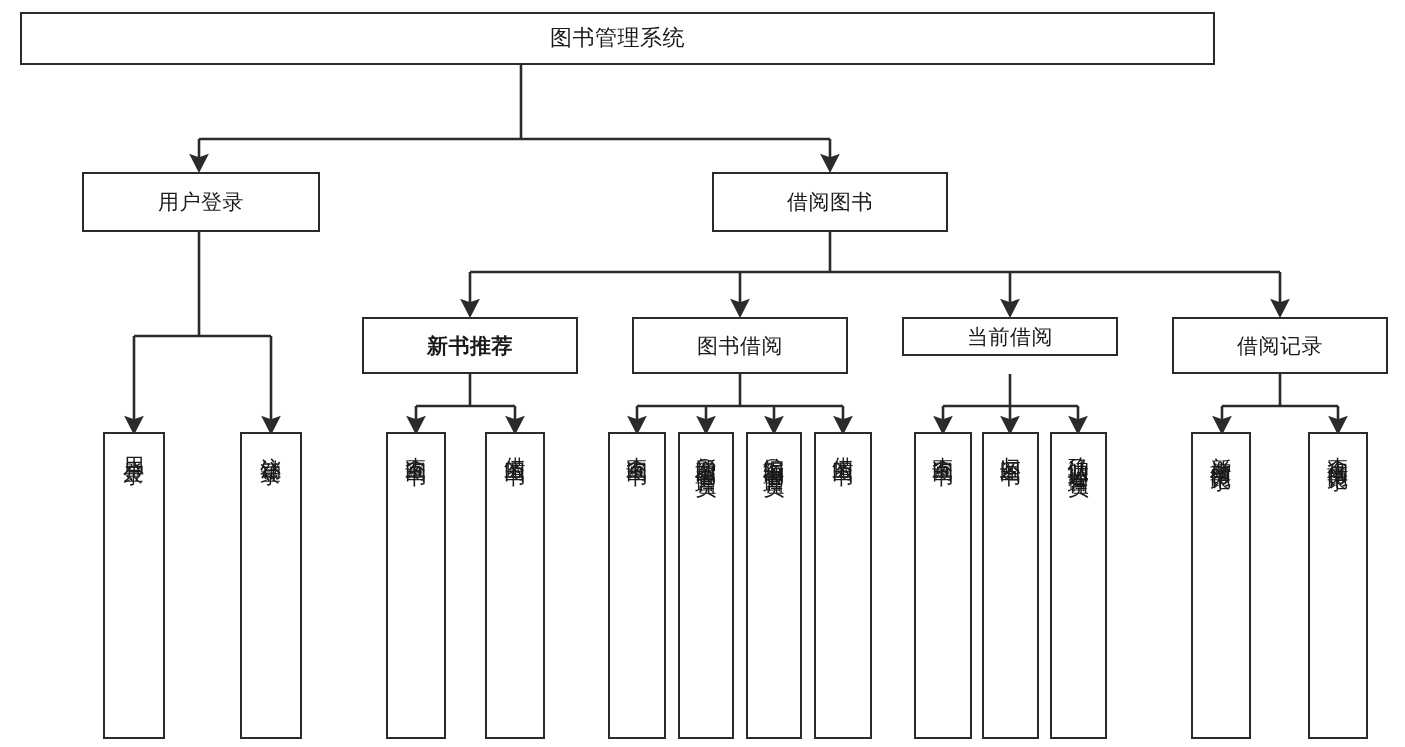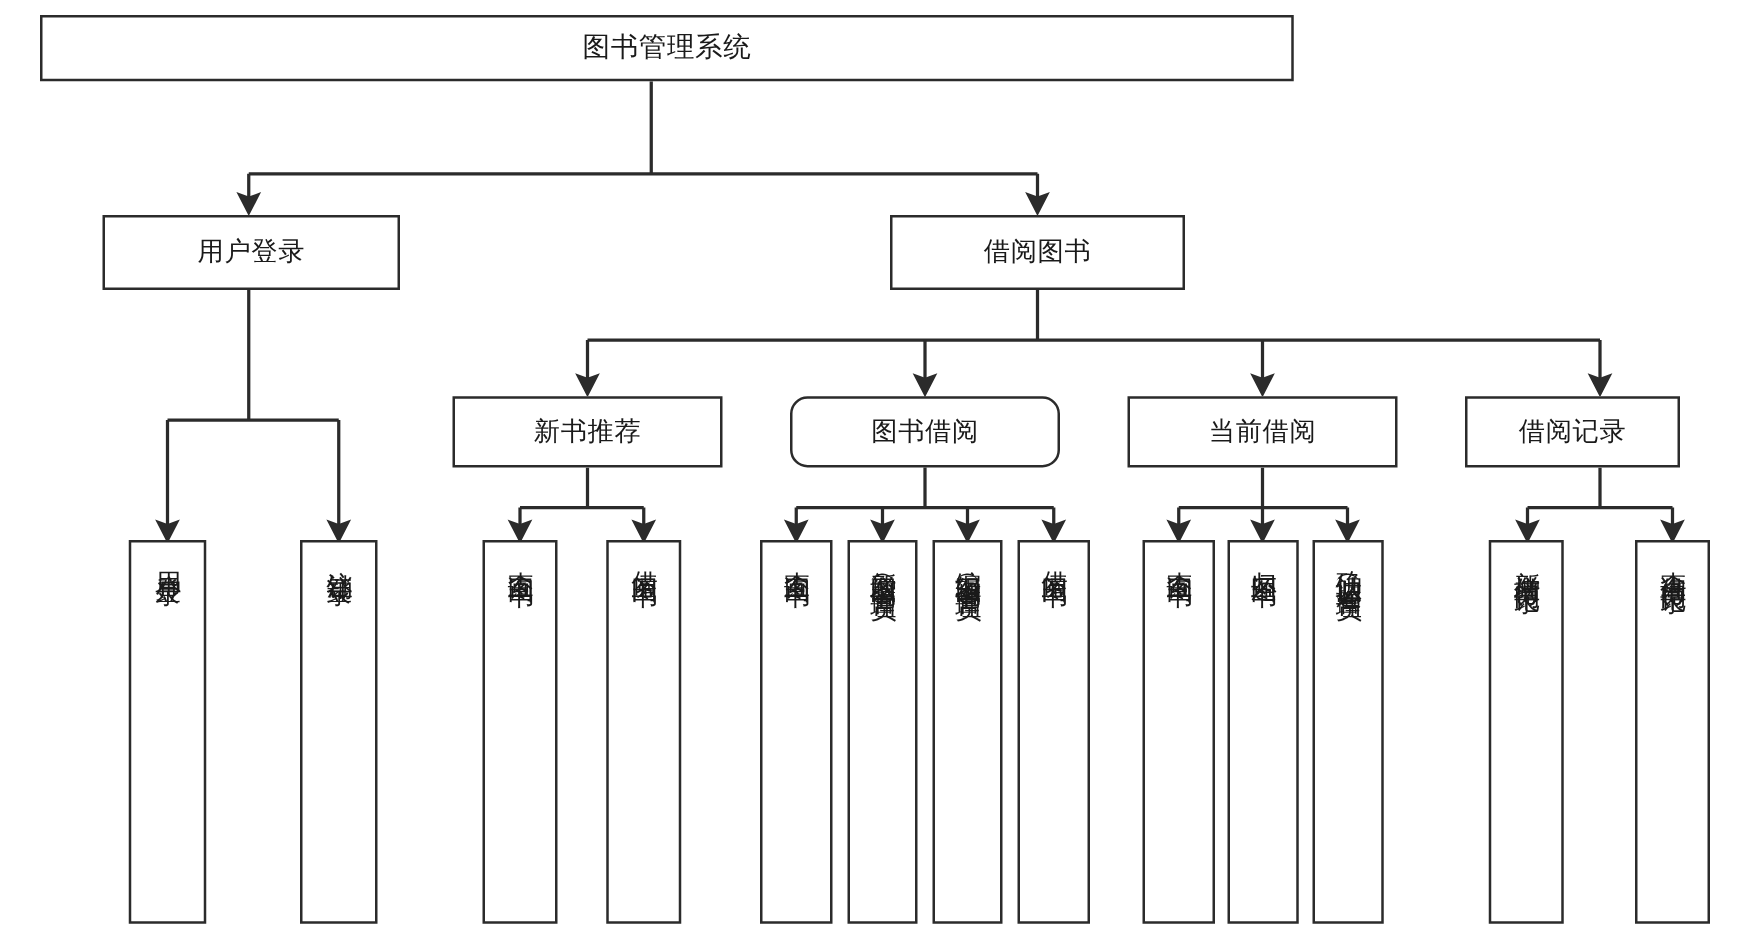--- a/index.html
+++ b/index.html
@@ -119,41 +119,41 @@
       <path d="M1010,406 L1010,425" marker-end="url(#arrow)"></path>
       <path d="M1078,406 L1078,425" marker-end="url(#arrow)"></path>
 
       <path d="M1280,374 L1280,406"></path>
       <path d="M1222,406 L1338,406"></path>
       <path d="M1222,406 L1222,425" marker-end="url(#arrow)"></path>
       <path d="M1338,406 L1338,425" marker-end="url(#arrow)"></path>
     </g>
   </svg>
 
-  <div class="node root" style="left:32px; top:12px; width:1003px; height:53px;">
+  <div class="node root" style="left:20px; top:12px; width:1195px; height:53px;">
     <span class="label">图书管理系统</span>
   </div>
 
   <div class="node" style="left:82px; top:172px; width:238px; height:60px;">
     <span class="label">用户登录</span>
   </div>
   <div class="node" style="left:712px; top:172px; width:236px; height:60px;">
     <span class="label">借阅图书</span>
   </div>
 
-  <div class="node" style="left:362px; top:317px; width:216px; height:57px;">
+  <div class="node" style="left:362px; top:317px; width:216px; height:57px;font-weight:bold;">
     <span class="label">新书推荐</span>
   </div>
-  <div class="node" style="left:632px; top:317px; width:216px; height:57px;border-radius:14px;">
+  <div class="node" style="left:632px; top:317px; width:216px; height:57px;">
     <span class="label">图书借阅</span>
   </div>
-  <div class="node" style="left:902px; top:317px; width:216px; height:57px;">
+  <div class="node" style="left:902px; top:317px; width:216px; height:39px;">
     <span class="label">当前借阅</span>
   </div>
-  <div class="node" style="left:1172px; top:317px; width:172px; height:57px;">
+  <div class="node" style="left:1172px; top:317px; width:216px; height:57px;">
     <span class="label">借阅记录</span>
   </div>
 
   <div class="node vertical" style="left:103px; top:432px; width:62px; height:307px;">
     <span class="label">用户登录</span>
   </div>
   <div class="node vertical" style="left:240px; top:432px; width:62px; height:307px;">
     <span class="label">注销登录</span>
   </div>
 

